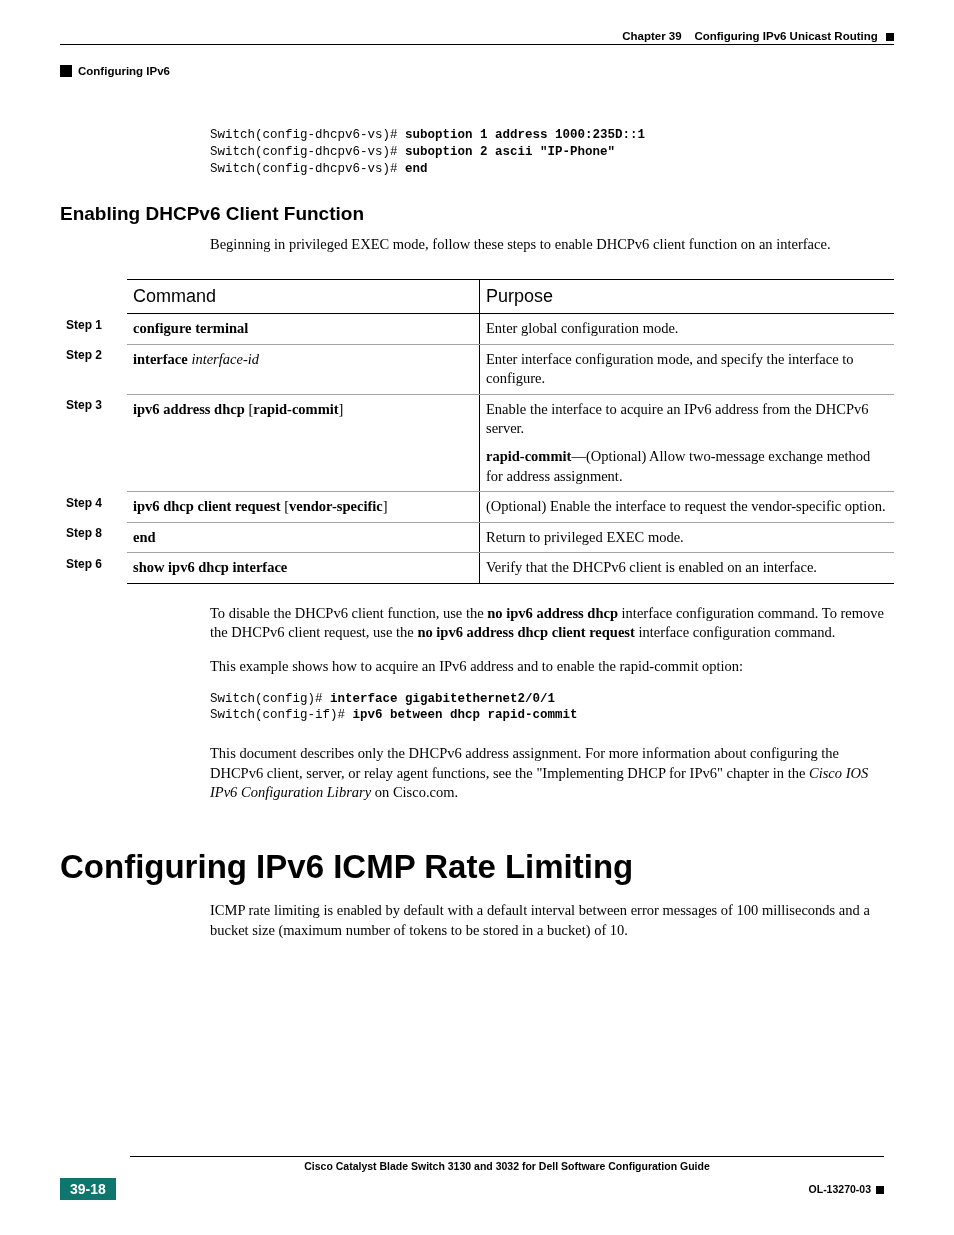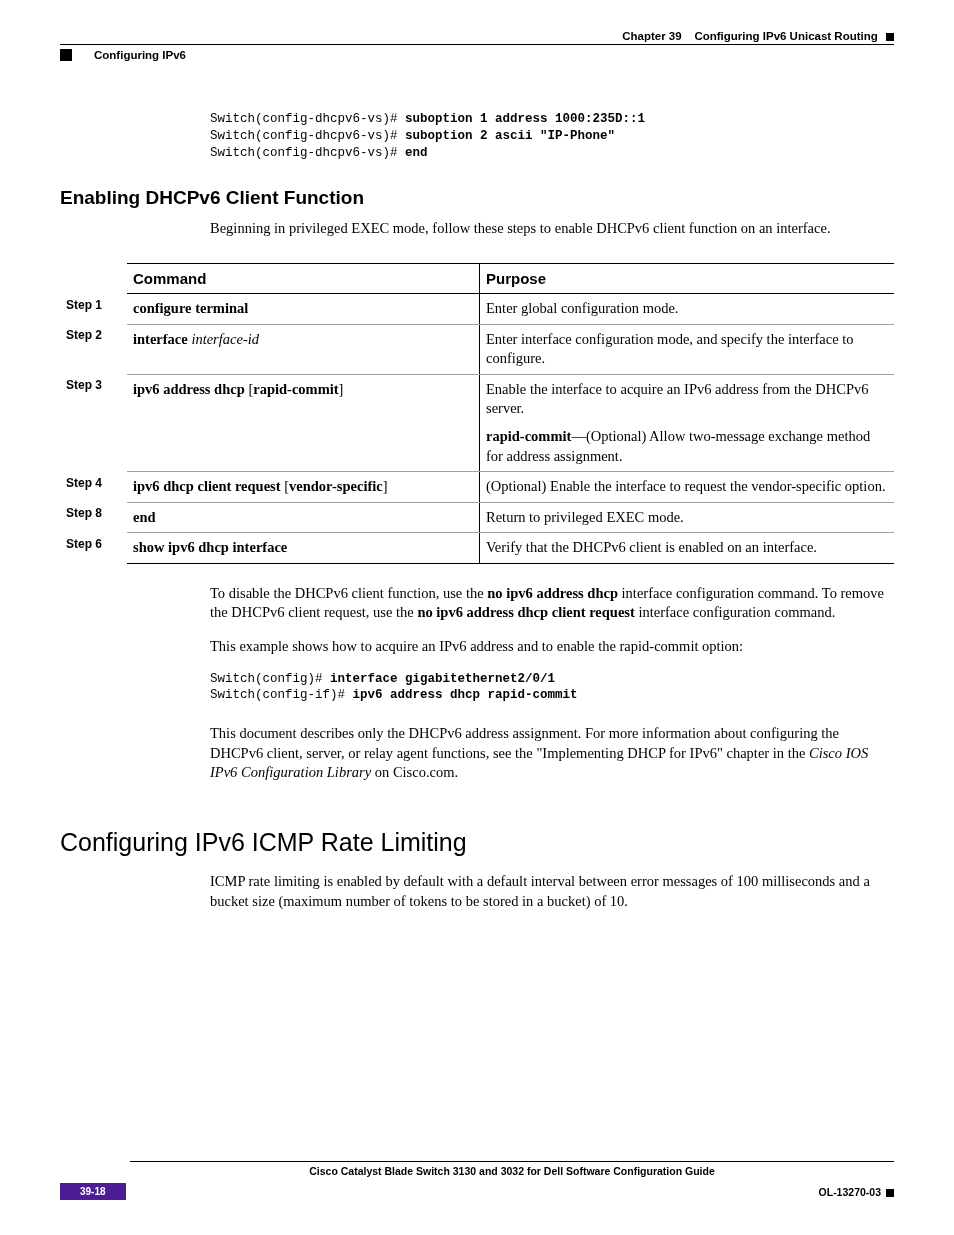--- a/index.html
+++ b/index.html
@@ -17,29 +17,29 @@
     position: relative;
     min-height: 1235px;
   }
   .top-header {
     text-align: right;
     font-family: Arial, Helvetica, sans-serif;
     font-size: 11.5px;
     font-weight: bold;
     border-bottom: 1px solid #000;
     padding-bottom: 2px;
-    margin-bottom: 4px;
+    margin-bottom: 20px;
   }
   .top-subheader {
     font-family: Arial, Helvetica, sans-serif;
     font-size: 11.5px;
     font-weight: bold;
     display: flex;
     align-items: center;
-    gap: 22px;
+    gap: 6px;
     margin-bottom: 50px;
   }
   .black-box {
     width: 12px;
     height: 12px;
     background: #000;
     display: inline-block;
   }
   .black-box-right {
     width: 8px;
@@ -62,22 +62,22 @@
   }
   pre.code b { font-weight: bold; }
   h2.section {
     font-family: Arial, Helvetica, sans-serif;
     font-weight: bold;
     font-size: 19px;
     margin: 25px 0 10px 0;
   }
   h1.section {
     font-family: Arial, Helvetica, sans-serif;
-    font-weight: normal;
-    font-size: 25px;
+    font-weight: bold;
+    font-size: 33px;
     margin: 45px 0 15px 0;
   }
   p.body {
     margin: 0 0 14px 0;
     line-height: 1.35;
   }
   table.steps {
     border-collapse: collapse;
     width: 100%;
     margin: 25px 0 20px 0;
@@ -90,22 +90,22 @@
   }
   table.steps .step-col {
     width: 55px;
     font-family: Arial, Helvetica, sans-serif;
     font-weight: bold;
     font-size: 12px;
     border: none;
   }
   table.steps th.head {
     font-family: Arial, Helvetica, sans-serif;
-    font-weight: bold;
-    font-size: 15px;
+    font-weight: normal;
+    font-size: 18px;
     border-top: 1.5px solid #000;
     border-bottom: 1.5px solid #000;
     border-right: 1px solid #000;
     padding-top: 6px;
     padding-bottom: 6px;
     margin-top: 14px;
   }
   table.steps th.head:last-child { border-right: none; }
   table.steps td.cmd, table.steps td.purpose {
     border-bottom: 1px solid #a3a3a3;
@@ -117,45 +117,45 @@
   table.steps td.purpose { border-right: none; }
   table.steps tr:last-child td.cmd,
   table.steps tr:last-child td.purpose {
     border-bottom: 1.5px solid #000;
   }
   .cmd-col { width: 340px; }
   .footer {
     position: absolute;
     bottom: 35px;
     left: 60px;
-    right: 60px;
+    right: 70px;
     margin-top: 22px;
   }
   .footer-line {
     border-top: 1px solid #000;
     font-family: Arial, Helvetica, sans-serif;
     font-size: 10.5px;
     font-weight: bold;
     text-align: center;
     padding-top: 3px;
     margin-left: 70px;
   }
   .footer-bar {
     display: flex;
     justify-content: space-between;
     align-items: center;
     margin-top: 6px;
   }
   .page-num {
-    background: #4c1d95;
+    background: #0f766e;
     color: #fff;
     font-family: Arial, Helvetica, sans-serif;
     font-weight: bold;
-    font-size: 10px;
-    padding: 3px 20px;
+    font-size: 14px;
+    padding: 3px 10px;
   }
   .doc-id {
     font-family: Arial, Helvetica, sans-serif;
     font-size: 10.5px;
     font-weight: bold;
   }
   .purpose p { margin: 0 0 8px 0; }
   .purpose p:last-child { margin-bottom: 0; }
 </style>
 </head>
@@ -226,21 +226,21 @@
     </tr>
   </tbody>
     </table>
 
   <div class="content-indent">
     <p class="body">
       <span>To disable the DHCPv6 client function, use the </span><b>no ipv6 address dhcp</b><span> interface configuration command. To remove the DHCPv6 client request, use the </span><b>no ipv6 address dhcp client request</b><span> interface configuration command.</span>
     </p>
     <p class="body">This example shows how to acquire an IPv6 address and to enable the rapid-commit option:</p>
     <pre class="code"><span>Switch(config)# </span><b>interface gigabitethernet2/0/1</b>
-<span>Switch(config-if)# </span><b>ipv6 address dhcp rapid-commit</b></pre>
+<span>Switch(config-if)# </span><b>ipv6 between dhcp rapid-commit</b></pre>
     <p class="body">
       <span>This document describes only the DHCPv6 address assignment. For more information about configuring the DHCPv6 client, server, or relay agent functions, see the "Implementing DHCP for IPv6" chapter in the </span><i>Cisco IOS IPv6 Configuration Library</i><span> on Cisco.com.</span>
     </p>
   </div>
 
   <h1 class="section">Configuring IPv6 ICMP Rate Limiting</h1>
   <div class="content-indent">
     <p class="body">ICMP rate limiting is enabled by default with a default interval between error messages of 100 milliseconds and a bucket size (maximum number of tokens to be stored in a bucket) of 10.</p>
   </div>
 

